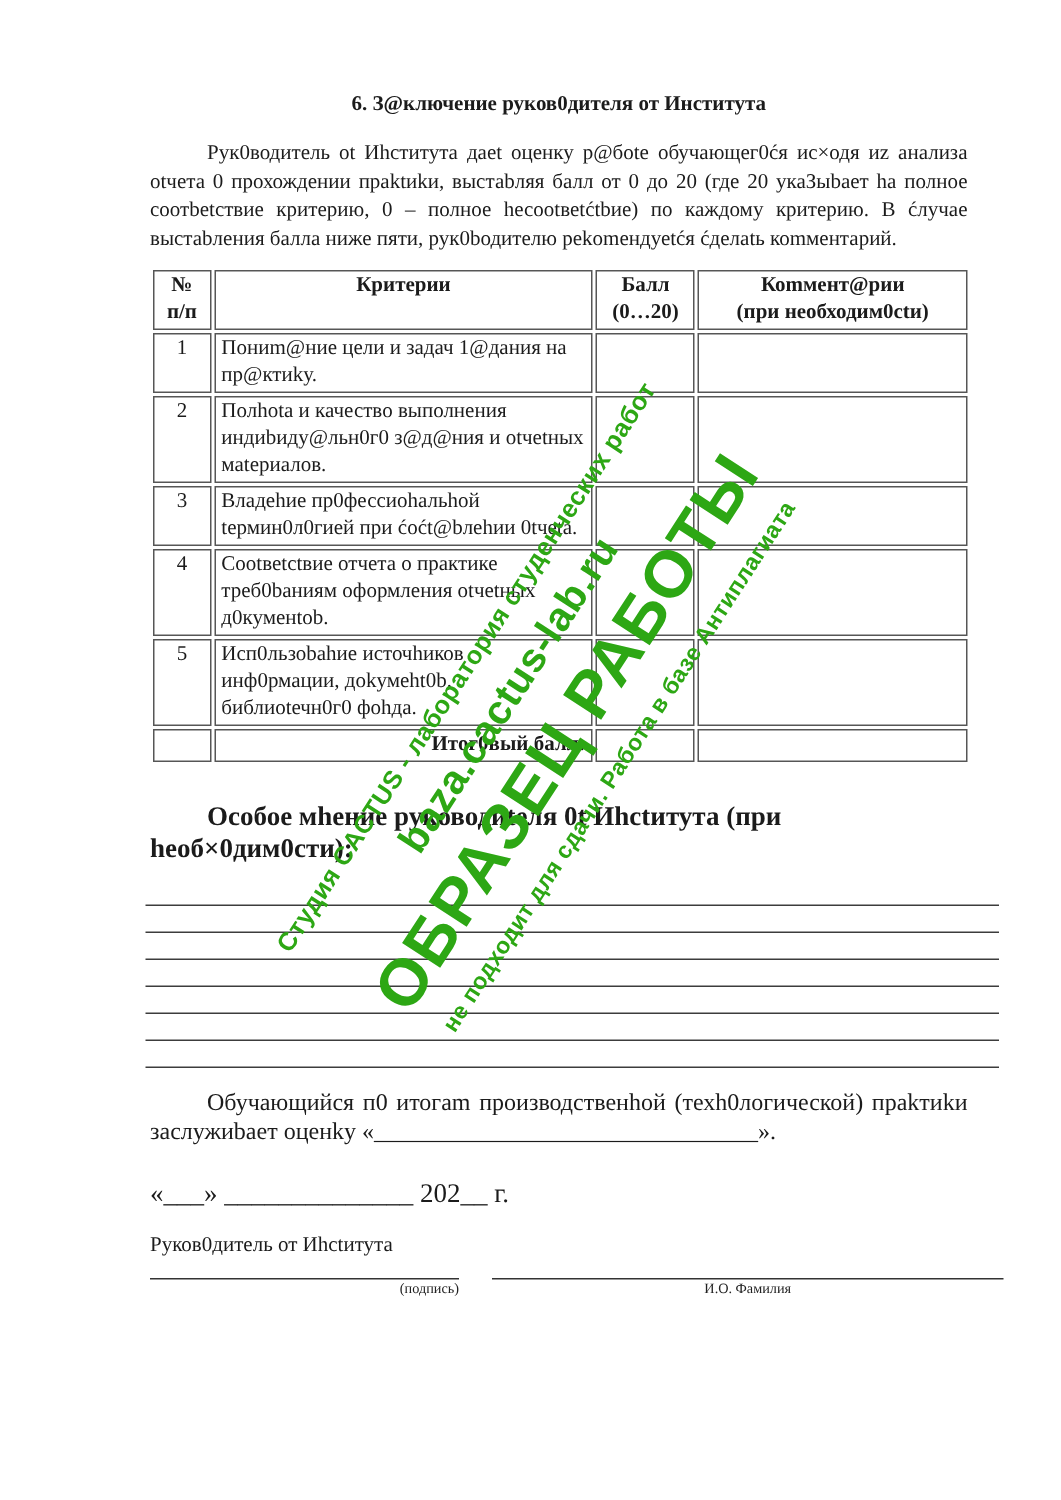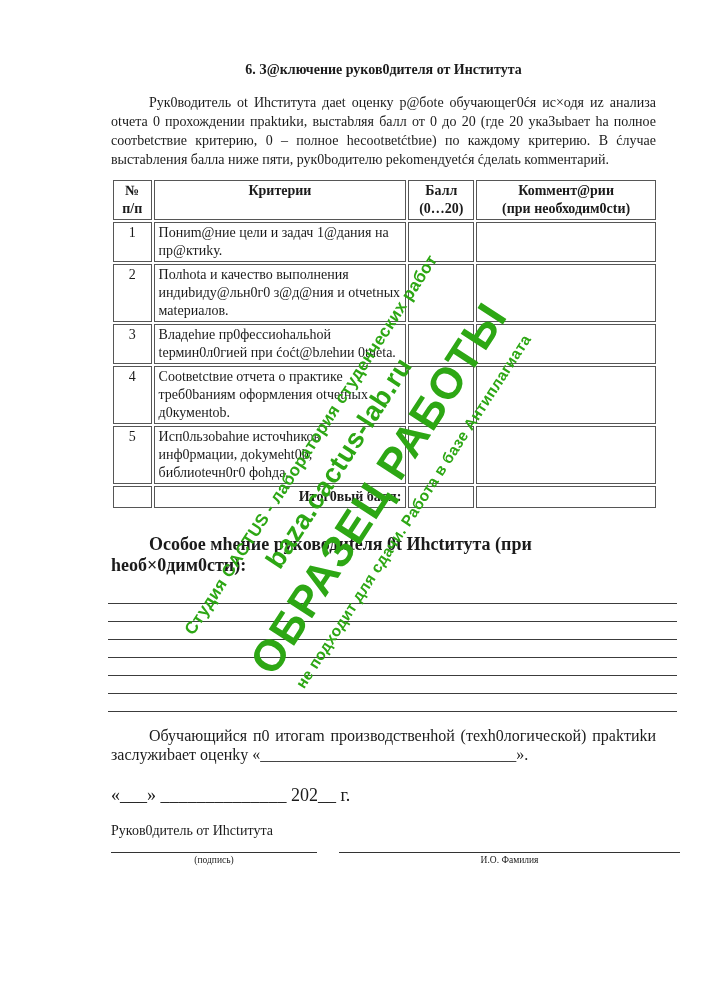--- a/index.html
+++ b/index.html
@@ -1,39 +1,39 @@
 <!DOCTYPE html>
 <html><head>
 <meta charset="utf-8">
 <style>
   html,body{margin:0;padding:0;background:#ffffff;}
   .page{position:relative;width:707px;height:1000px;background:#ffffff;overflow:hidden;
         font-family:"Liberation Serif", serif;color:#1b1b1b;}
-  .content{position:absolute;left:111px;top:0;width:545px;}
+  .content{position:absolute;left:100px;top:0;width:545px;}
   .doc-title{margin:62px 0 0 0;text-align:center;font-size:14px;font-weight:bold;}
   .intro{margin:15px 0 0 0;font-size:14px;line-height:19px;text-align:justify;text-indent:38px;}
   table.criteria{margin-top:9px;border-collapse:separate;border-spacing:2px;width:547px;
                  font-size:14px;line-height:18px;}
   table.criteria td,table.criteria th{border:1px solid #565656;vertical-align:top;padding:1px 4px;}
   th.h{font-weight:bold;text-align:center;vertical-align:middle;padding:2px 2px;}
   th.h span{display:block;}
   col.c-num{width:38px;}col.c-crit{width:249px;}col.c-score{width:65px;}col.c-comm{width:177px;}
   td.num{text-align:center;}
   td.crit{padding-left:6px;}
   td.total{font-weight:bold;text-align:right;padding-right:8px;}
   .opinion-heading{margin:24px 0 0 0;font-size:18px;font-weight:bold;text-indent:38px;}
   .rules{margin-top:10px;margin-left:-3px;width:569px;}
   .rule{height:17px;border-bottom:1.3px solid #3c3c3c;}
   .conclusion{margin:14px 0 0 0;font-size:16px;line-height:19px;text-align:justify;text-indent:38px;}
   .date-line{margin:21px 0 0 0;font-size:18px;}
   .supervisor{margin:17px 0 0 0;font-size:14px;}
   .sig-row{display:flex;margin-top:13px;width:569px;}
   .sig-block{border-top:1.2px solid #333;text-align:center;font-size:9.5px;color:#222;
              padding-top:2px;font-family:"Liberation Serif", serif;}
-  .sig-left{width:206px;}
+  .sig-left{width:206px;text-align:right;}
   .sig-right{flex:1;margin-left:22px;}
   .watermark{position:absolute;left:362px;top:478px;transform:translate(-50%,-50%) rotate(-57deg);
              display:flex;flex-direction:column;align-items:center;z-index:10;pointer-events:none;
              font-family:"Liberation Sans", sans-serif;white-space:nowrap;text-align:center;}
   .wm-1{font-size:17px;font-weight:600;letter-spacing:.3px;}
   .wm-2{font-size:27px;font-weight:700;margin-top:8px;letter-spacing:.5px;}
   .wm-3{font-size:44px;font-weight:800;margin-top:6px;letter-spacing:1px;}
   .wm-4{font-size:15.5px;font-weight:600;margin-top:8px;letter-spacing:.3px;}
 </style>
 </head>

